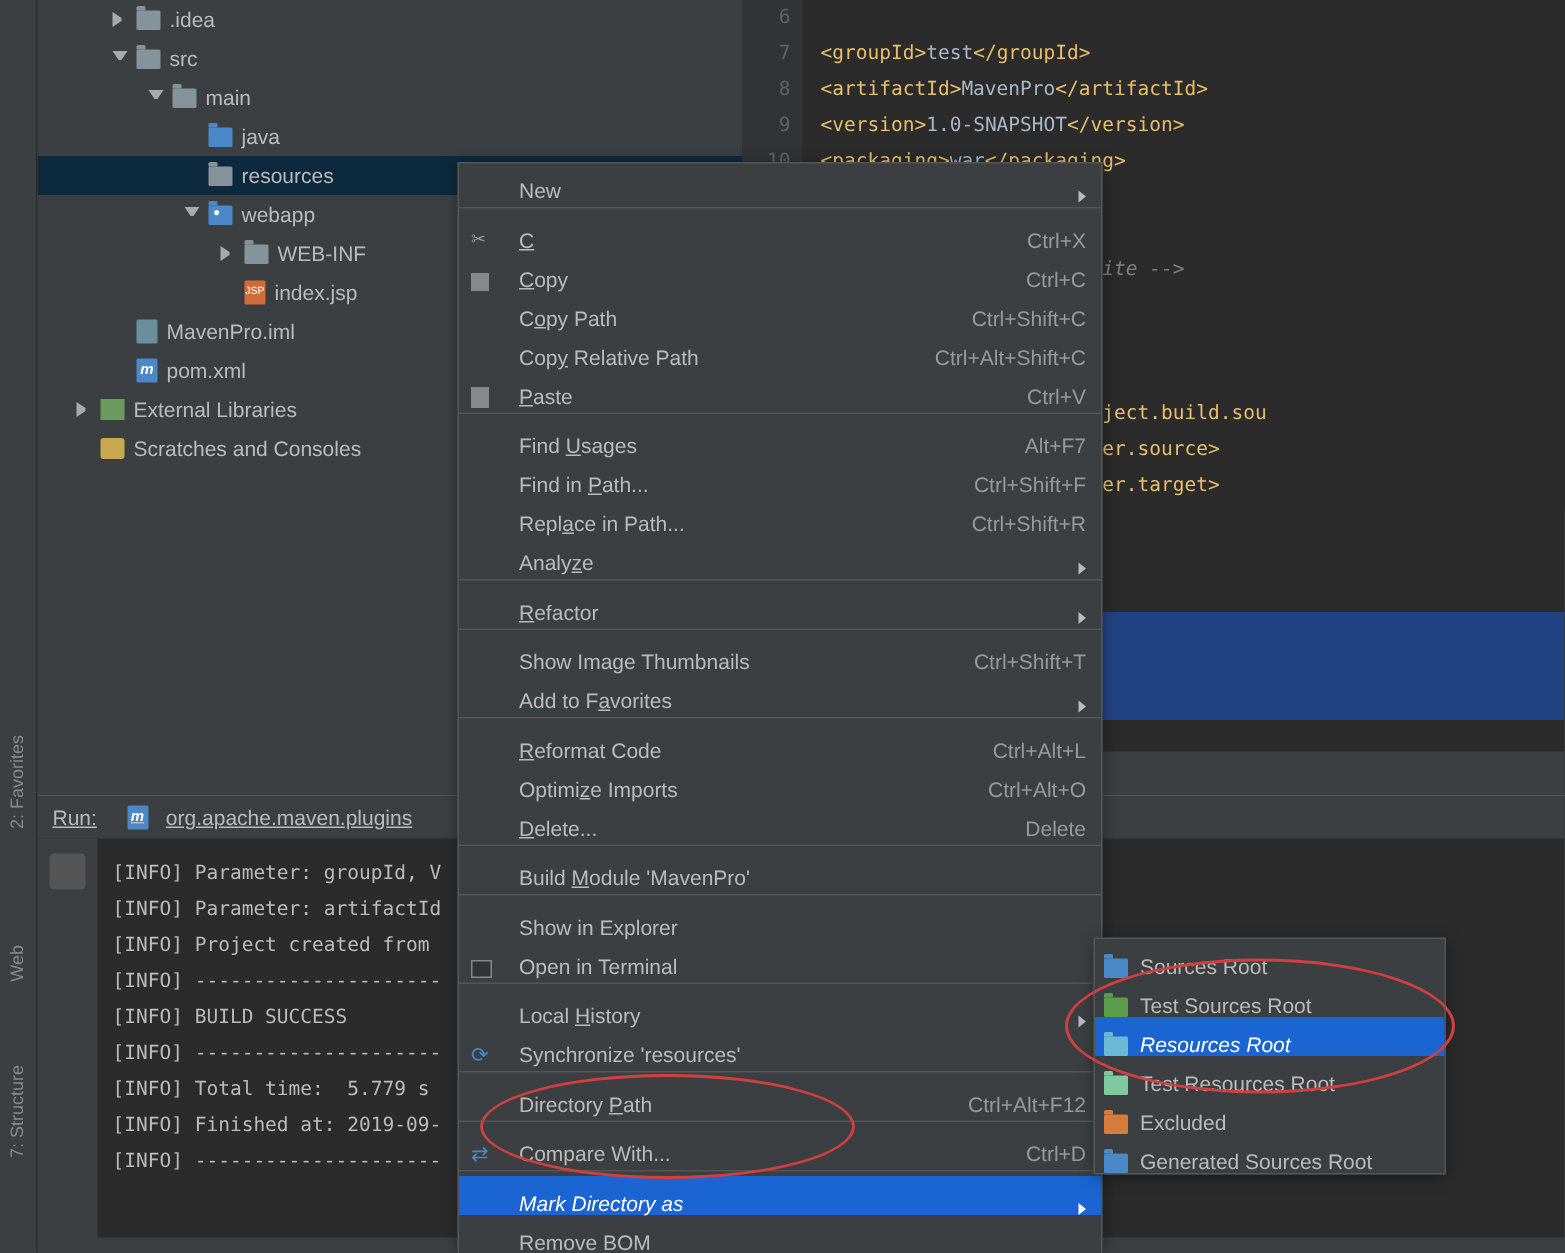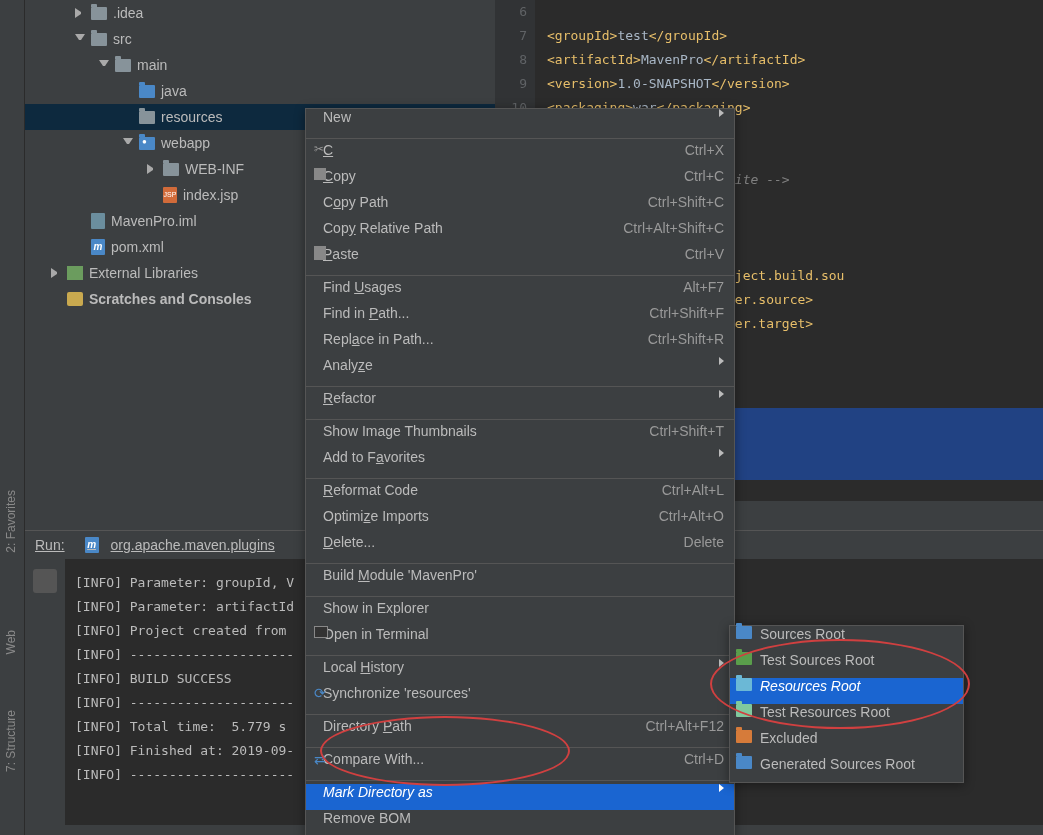--- a/index.html
+++ b/index.html
@@ -137,22 +137,22 @@
   left: 305px; top: 108px;
   width: 430px;
   background: #3c3f41;
   border: 1px solid #555;
   box-shadow: 0 2px 10px rgba(0,0,0,.4);
   z-index: 10;
 }
 .menu-item {
   height: 26px;
   display: flex;
-  align-items: flex-start;
-  padding: 0 10px 0 17px;
+  align-items: flex-end;
+  padding: 0 10px 0 40px;
   color: #bbbbbb;
   position: relative;
 }
 .menu-item.highlighted { background: #1a65d1; color: #fff; font-style: italic; }
 .menu-item .shortcut {
   margin-left: auto;
   color: #999;
 }
 .menu-sep {
   height: 1px; background: #555; margin: 3px 0;
@@ -265,21 +265,21 @@
   <div class="tree-item" style="padding-left:50px;">
     <span class="arrow-space"></span>
     <span class="file-icon m">m</span>
     <span>pom.xml</span>
   </div>
   <div class="tree-item" style="padding-left:26px;">
     <span class="arrow arrow-right"></span>
     <span class="lib-icon"></span>
     <span>External Libraries</span>
   </div>
-  <div class="tree-item" style="padding-left:26px;font-weight:bold;">
+  <div class="tree-item" style="padding-left:26px;">
     <span class="arrow-space"></span>
     <span class="scratch-icon"></span>
     <span>Scratches and Consoles</span>
   </div>
 </div>
 
 <div class="editor">
   <div class="gutter" id="gutter">
       <div>6</div>
       <div>7</div>

